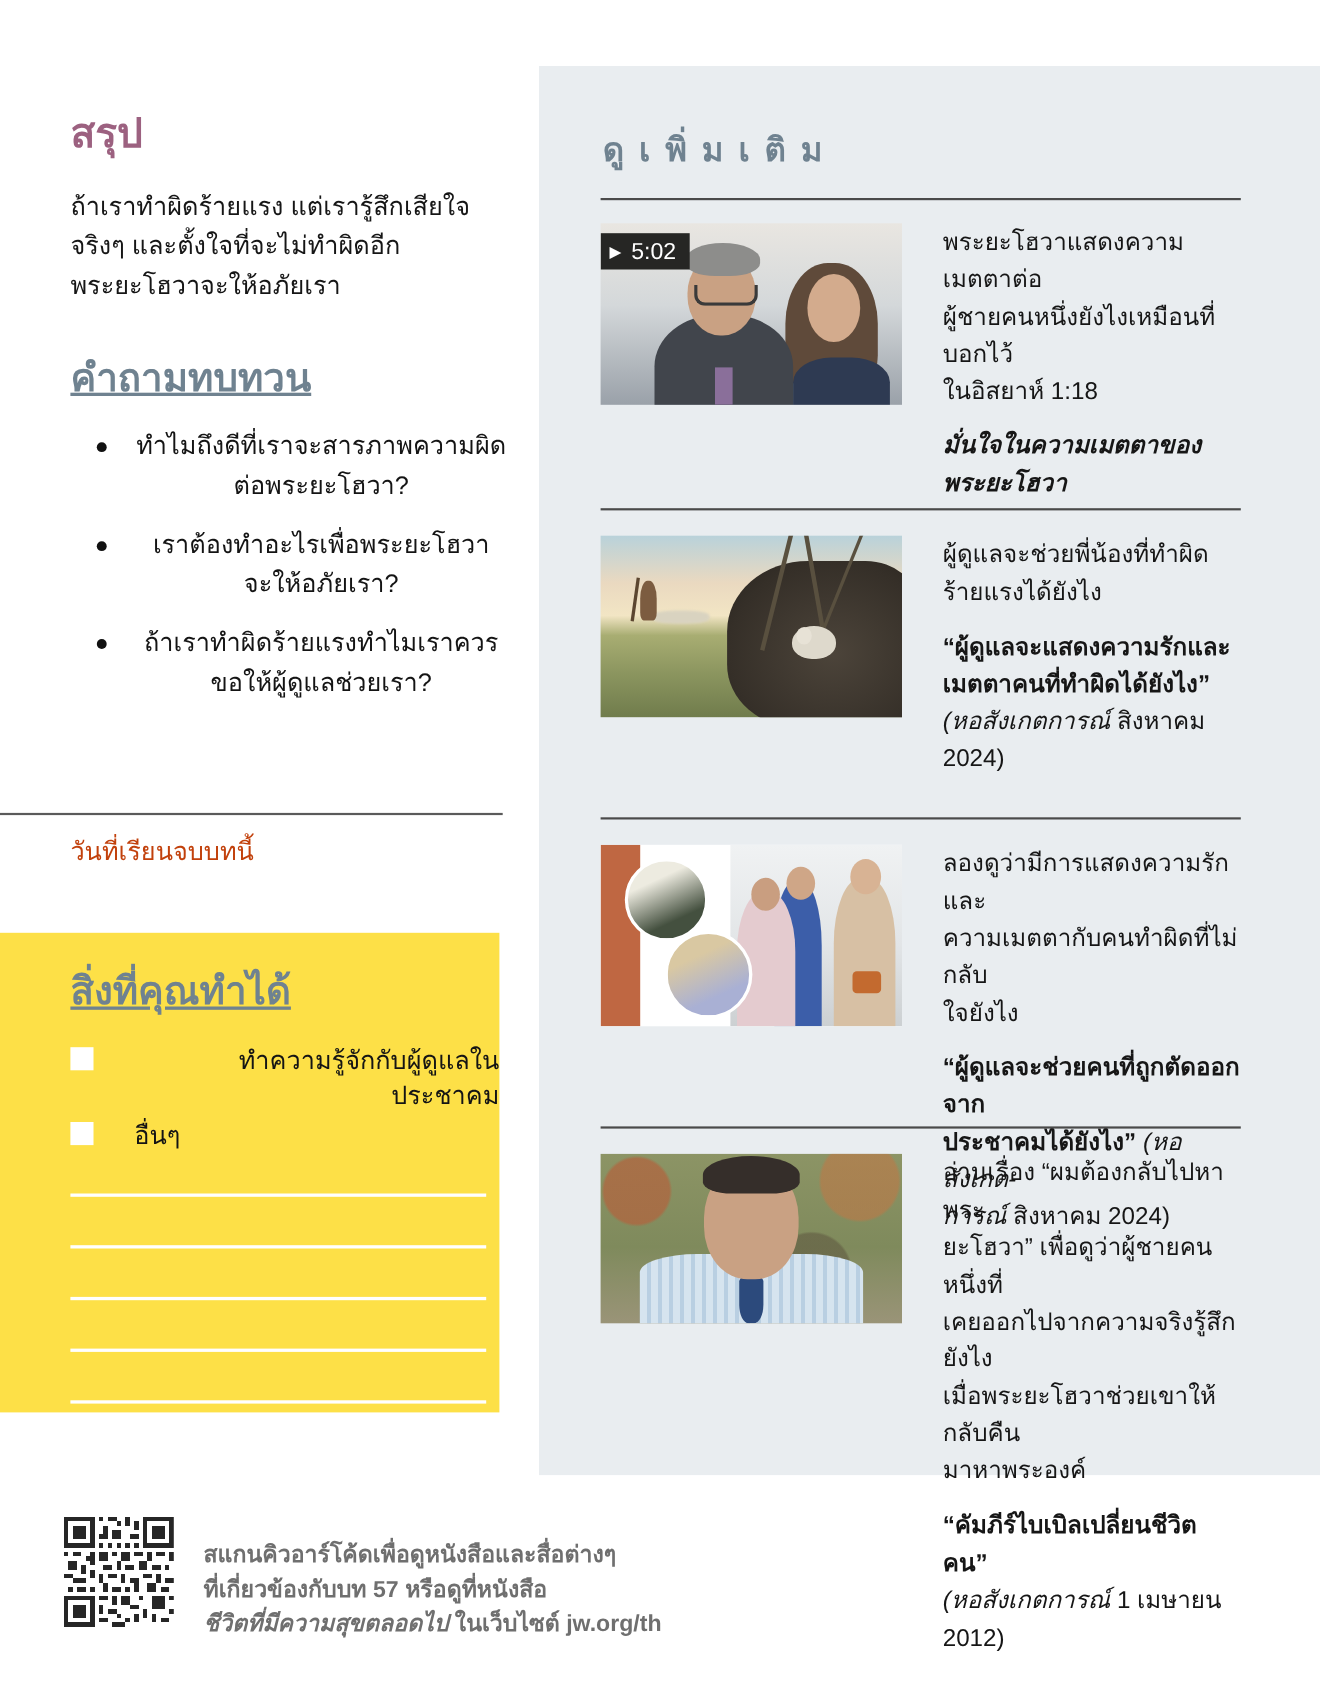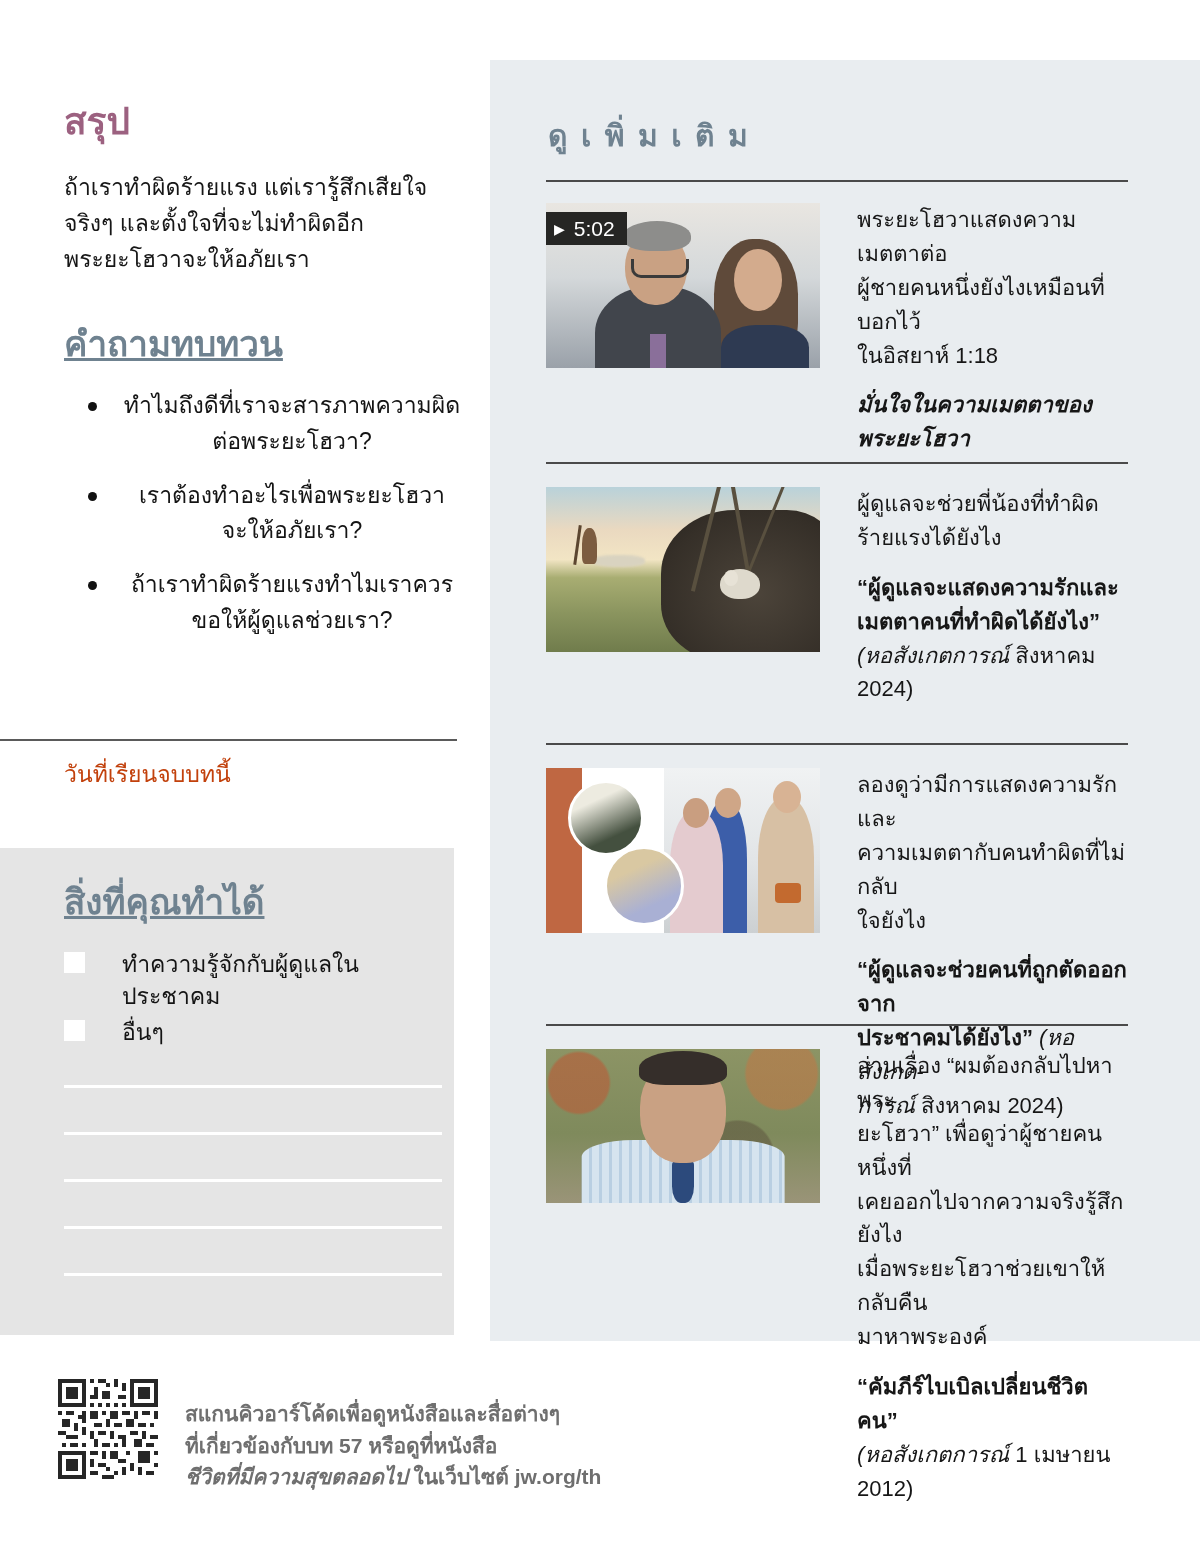--- a/index.html
+++ b/index.html
@@ -14,21 +14,21 @@
   .h-slate{margin:0;font-size:35px;font-weight:bold;color:#6f8290;line-height:1.25;text-decoration:underline;}
   .summary-body{margin:26px 0 0 0;font-size:23px;line-height:1.56;color:#161616;}
   .review-title{margin-top:44px;}
   .q-list{margin:22px 0 0 0;padding:0;list-style:none;}
   .q-list li{position:relative;padding-left:56px;margin-top:18px;font-size:23px;line-height:1.56;text-align:center;}
   .q-list li:first-child{margin-top:0;}
   .q-dot{position:absolute;left:24px;top:14px;width:9px;height:9px;border-radius:50%;background:#111;}
   .date-rule{position:absolute;left:0;top:739px;width:457px;border-top:2px solid #5a5a5a;}
   .date-label{position:absolute;left:64px;top:756px;font-size:23px;color:#c2410c;}
   
-  .todo-box{position:absolute;left:0;top:848px;width:454px;height:487px;background:#e5e5e5;}
+  .todo-box{position:absolute;left:0;top:848px;width:454px;height:436px;background:#fde047;text-align:right;}
   .todo-title{position:absolute;left:64px;top:32px;}
   .check-row{position:absolute;left:64px;display:flex;align-items:flex-start;font-size:23px;line-height:1.4;}
   .check-row.r1{top:100px;}
   .check-row.r2{top:168px;}
   .checkbox{flex:0 0 21px;width:21px;height:21px;background:#ffffff;margin-top:4px;}
   .check-label{margin-left:37px;}
   .wline{position:absolute;left:64px;right:12px;height:3px;background:#ffffff;}
   
   .panel{position:absolute;left:490px;top:60px;width:710px;height:1281px;background:#e9edf0;}
   .panel-title{position:absolute;left:58px;top:52px;font-size:30px;letter-spacing:0.45em;color:#6f8290;margin:0;font-weight:bold;}

